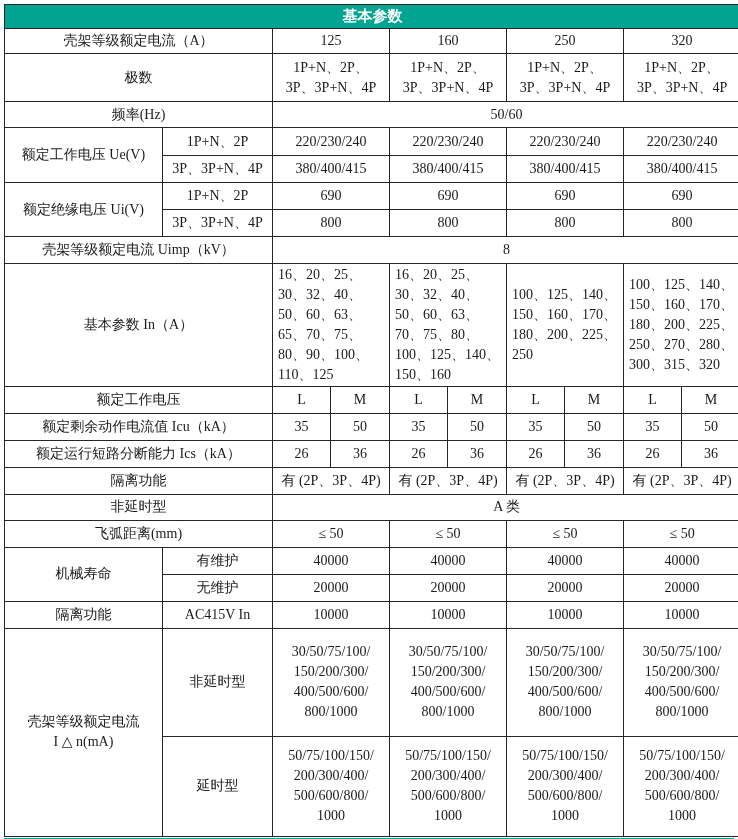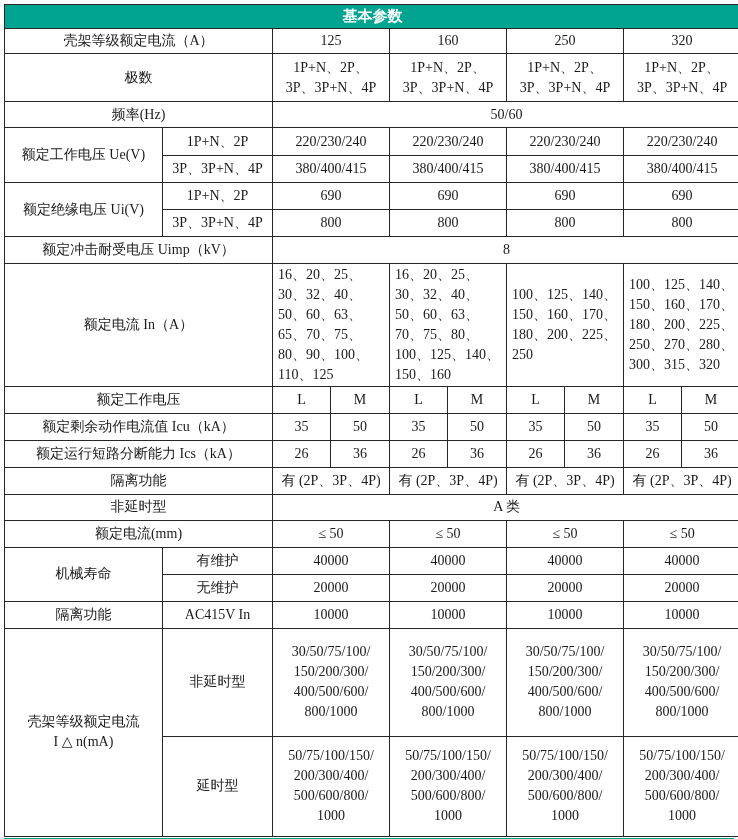--- a/index.html
+++ b/index.html
@@ -122,26 +122,26 @@
   </tr>
   <tr style="height:27px">
     <td>3P、3P+N、4P</td>
     <td colspan="2">800</td>
     <td colspan="2">800</td>
     <td colspan="2">800</td>
     <td colspan="2">800</td>
   </tr>
 
   <tr style="height:27px">
-    <td colspan="2">额定冲击耐受电压 Uimp（kV）</td>
+    <td colspan="2">壳架等级额定电流 Uimp（kV）</td>
     <td colspan="8">8</td>
   </tr>
 
   <tr style="height:117px">
-    <td colspan="2">额定电流 In（A）</td>
+    <td colspan="2">基本参数 In（A）</td>
     <td colspan="2" class="left">16、20、25、
 30、32、40、
 50、60、63、
 65、70、75、
 80、90、100、
 110、125</td>
     <td colspan="2" class="left">16、20、25、
 30、32、40、
 50、60、63、
 70、75、80、
@@ -201,21 +201,21 @@
     <td colspan="2">有 (2P、3P、4P)</td>
     <td colspan="2">有 (2P、3P、4P)</td>
   </tr>
 
   <tr style="height:26px">
     <td colspan="2">非延时型</td>
     <td colspan="8">A 类</td>
   </tr>
 
   <tr style="height:27px">
-    <td colspan="2">额定电流(mm)</td>
+    <td colspan="2">飞弧距离(mm)</td>
     <td colspan="2">≤ 50</td>
     <td colspan="2">≤ 50</td>
     <td colspan="2">≤ 50</td>
     <td colspan="2">≤ 50</td>
   </tr>
 
   <tr style="height:27px">
     <td rowspan="2">机械寿命</td>
     <td>有维护</td>
     <td colspan="2">40000</td>

